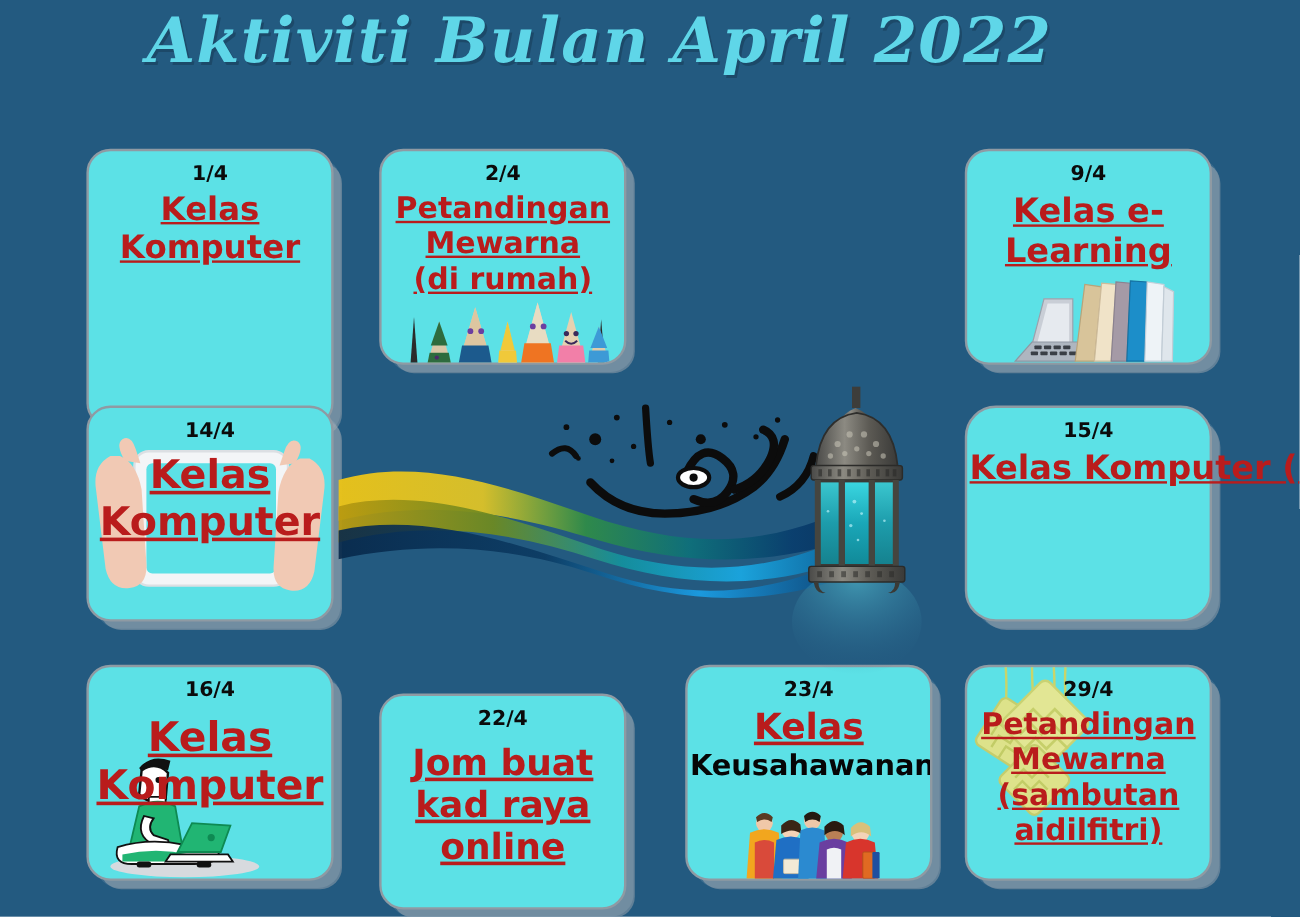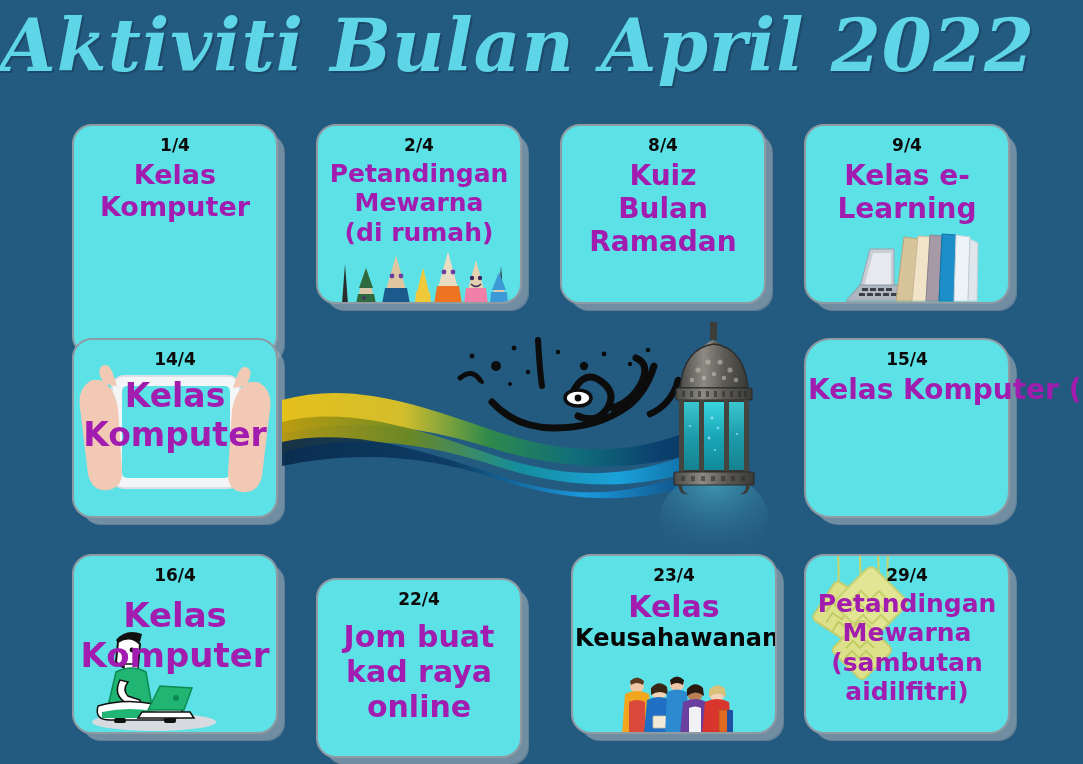--- a/index.html
+++ b/index.html
@@ -24,21 +24,21 @@
   
   #title {
     position: absolute;
     left: 0;
     top: 8px;
     width: 999px;
     text-align: center;
     font-family: "DejaVu Serif", "Liberation Serif", serif;
     font-weight: bold;
     font-style: italic;
-    font-size: 72px;
+    font-size: 52px;
     letter-spacing: 1px;
     color: #5fd6e8;
     text-shadow: 2px 2px 0 rgba(0,0,0,0.18);
     white-space: nowrap;
     line-height: 1.05;
   }
 
   
   #ramadan-decor {
     position: absolute;
@@ -73,25 +73,26 @@
     color: #0b0b0b;
     margin-top: 10px;
     line-height: 1.1;
   }
   .card-title {
     position: relative;
     z-index: 4;
     text-align: center;
     font-family: "DejaVu Sans", "Liberation Sans", sans-serif;
     font-weight: bold;
-    color: #a21caf;
+    color: #b91c1c;
     line-height: 1.18;
     margin-top: 4px;
     padding: 0 2px;
     white-space: pre-line;
+    text-decoration: underline;
   }
   .card-sub {
     position: relative;
     z-index: 4;
     text-align: center;
     font-family: "DejaVu Sans", "Liberation Sans", sans-serif;
     font-weight: bold;
     color: #060606;
     line-height: 1.18;
     padding: 0 2px;
@@ -188,26 +189,20 @@
           <path d="M149 42 q5 5 10 0" stroke="#3a2a5a" stroke-width="1.6" fill="none"></path>
 
           <path d="M168 62 L177 30 L186 62 Z" fill="#e0ccaa"></path>
           <path d="M170 48 L177 30 L184 48 Z" fill="#3d9ad6"></path>
           <path d="M168 62 L186 62 L185 50 L169 50 Z" fill="#3d9ad6"></path>
         </g>
       </svg>
     </div>
   </div>
 
-  <div class="card" id="card-3">
-    <div class="card-date">8/4</div>
-    <div class="card-title">Kuiz
-Bulan
-Ramadan</div>
-  </div>
 
   <div class="card" id="card-4">
     <div class="card-date">9/4</div>
     <div class="card-title">Kelas e-
 Learning</div>
     <div class="card-art" style="left:38px; bottom:-1px; width:168px; height:80px;">
       <svg width="168" height="80" viewBox="0 0 168 80">
 
         <path d="M14 72 L26 26 L50 26 L50 72 Z" fill="#c9ced6" stroke="#9aa2ad" stroke-width="1"></path>
         <path d="M19 68 L29 30 L47 30 L47 68 Z" fill="#e6eaef"></path>

